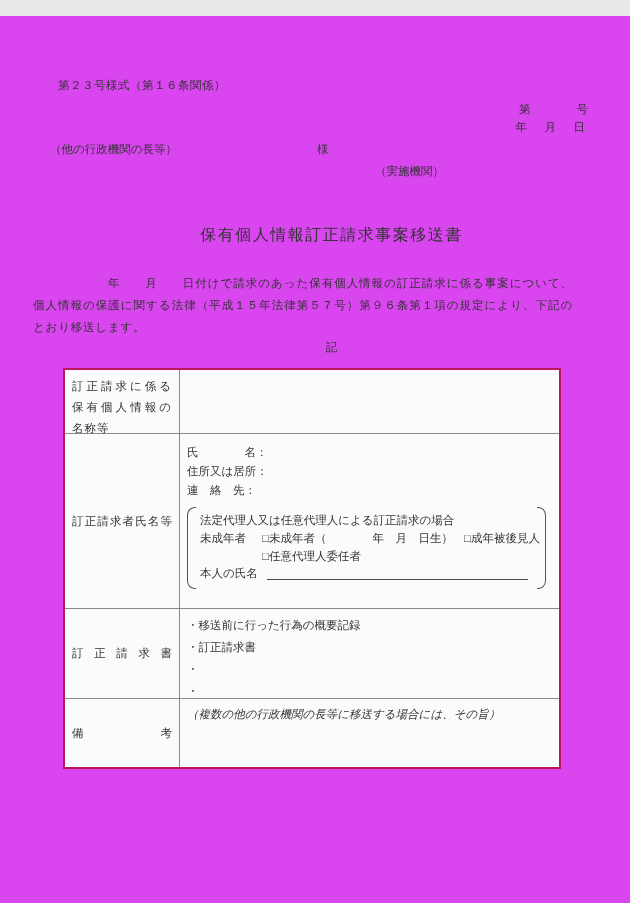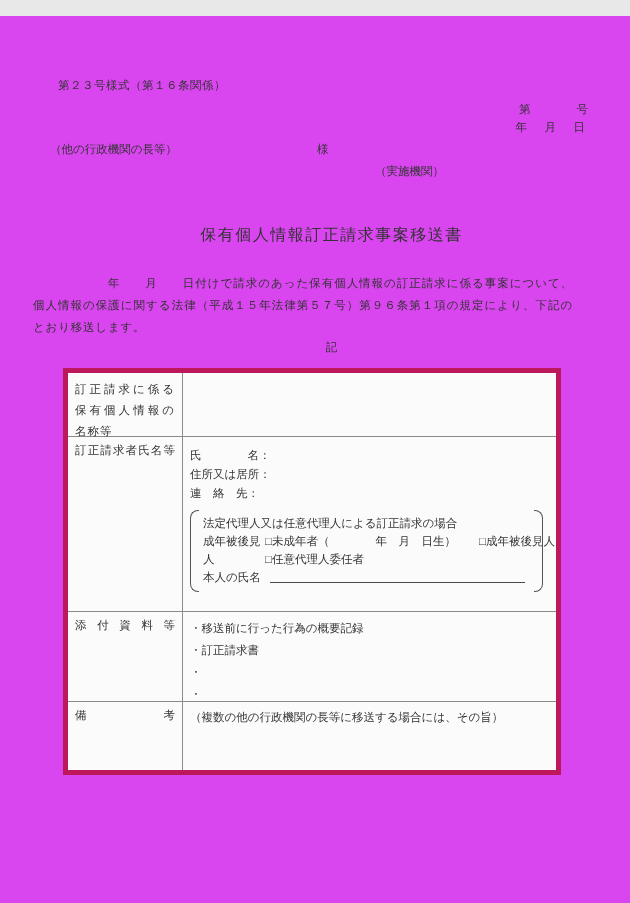--- a/index.html
+++ b/index.html
@@ -28,31 +28,31 @@
   .body-par {
     position:absolute; left:33px; top:256px; width:540px;
     margin:0; line-height:22px; letter-spacing:0.8px;
     text-align:justify; text-align-last:left;
   }
   .ki-marker { position:absolute; left:0; right:0; top:324px; text-align:center; }
 
   
   .form-table {
     position:absolute; left:63px; top:352px; width:498px;
-    border:5px solid #be185d;
+    border:2px solid #be185d;
     box-sizing:border-box;
     background:#fbfbfb;
   }
   .trow { display:flex; border-bottom:1px solid #8a8a8a; box-sizing:border-box; }
   .trow:last-child { border-bottom:none; }
   .tlabel {
     flex:0 0 115px; width:115px; box-sizing:border-box;
     border-right:1px solid #8a8a8a;
     padding:6px 7px;
-    display:flex; align-items:flex-start;
+    display:flex; align-items:center;
   }
   .tlabel .jspan { flex:1; text-align:justify; text-align-last:justify; }
   .tlabel.top { align-items:flex-start; }
   .tlabel.top .wrapspan { flex:1; text-align:justify; text-align-last:left; line-height:21px; letter-spacing:1px; }
   .tcell { flex:1; box-sizing:border-box; min-width:0; }
 
   .row-info  { height:64px; }
   .row-req   { height:175px; }
   .row-attach{ height:90px; }
   .row-sect  { height:58px; }
@@ -71,31 +71,31 @@
     content:""; position:absolute; left:0; top:0; bottom:0; width:8px;
     border:1px solid #555; border-right:none; border-radius:8px 0 0 8px;
   }
   .proxy-box::after {
     content:""; position:absolute; right:0; top:0; bottom:0; width:8px;
     border:1px solid #555; border-left:none; border-radius:0 8px 8px 0;
   }
   .status-row { display:flex; }
   .status-label { flex:0 0 62px; width:62px; }
   .chk-lines { flex:1; }
-  .chk-line1 { display:flex; gap:23px; white-space:nowrap; }
-  .fill-row { display:flex; align-items:flex-end; }
+  .chk-line1 { display:flex; gap:11px; white-space:nowrap; }
+  .fill-row { display:flex; align-items:flex-end;font-family:Liberation Mono, monospace; }
   .fill-row .u-line {
     flex:1; border-bottom:1px solid #4a4a4a;
     margin:0 2px 3px 9px; height:14px;
   }
 
   
   .attach-cell { padding:5px 8px 0 7px; line-height:22px; }
   
-  .rem-cell { padding:5px 8px 0 7px; line-height:20px; }
+  .rem-cell { padding:5px 8px 0 7px; line-height:20px;font-style:italic; }
 </style>
 </head>
 <body>
 
 <div class="page">
 
   <div class="form-number">第２３号様式（第１６条関係）</div>
 
   <div class="doc-block">
     <div>第　　　　号</div>
@@ -127,42 +127,42 @@
         <span class="jspan">訂正請求者氏名等</span>
       </div>
       <div class="tcell req-cell">
         <div class="req-line">氏　　　　名：</div>
         <div class="req-line">住所又は居所：</div>
         <div class="req-line">連　絡　先：</div>
 
         <div class="proxy-box">
           <div>法定代理人又は任意代理人による訂正請求の場合</div>
           <div class="status-row">
-            <span class="status-label">成年被後見人</span>
+            <span class="status-label">未成年者</span>
             <span class="chk-lines">
               <span class="chk-line1">
                 <span>□未成年者（　　　　年　月　日生）</span>
                 <span>□成年被後見人</span>
               </span>
               <span class="chk-line2">
                 <span>□任意代理人委任者</span>
               </span>
             </span>
           </div>
           <div class="fill-row">
             <span>本人の氏名</span>
             <span class="u-line"></span>
           </div>
         </div>
       </div>
     </div>
 
     <div class="trow row-attach">
       <div class="tlabel">
-        <span class="jspan">添付資料等</span>
+        <span class="jspan">訂正請求書</span>
       </div>
       <div class="tcell attach-cell">
         <div>・移送前に行った行為の概要記録</div>
         <div>・訂正請求書</div>
         <div>・</div>
         <div>・</div>
       </div>
     </div>
 
 

